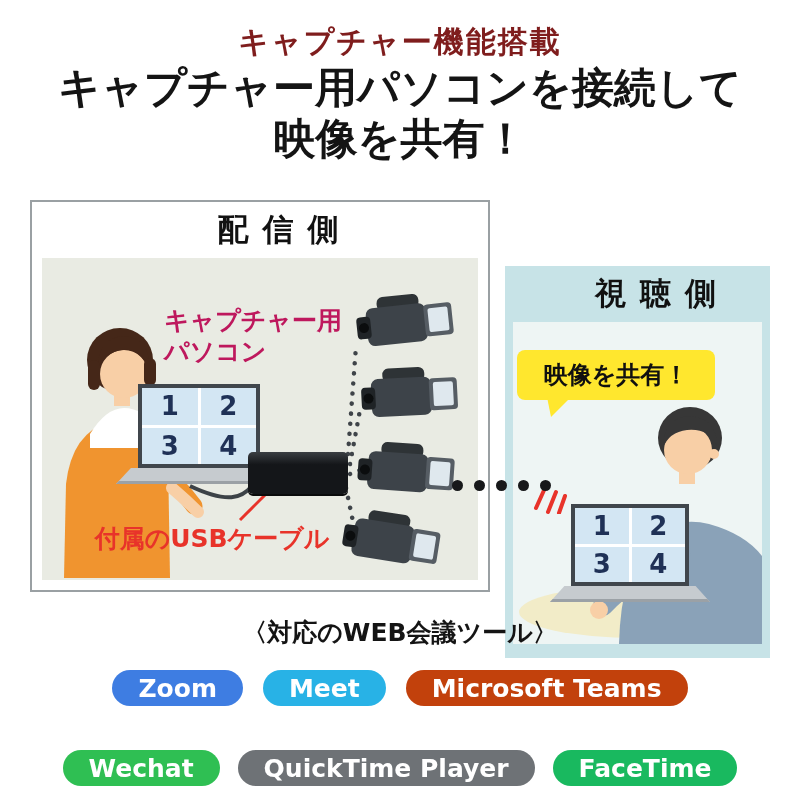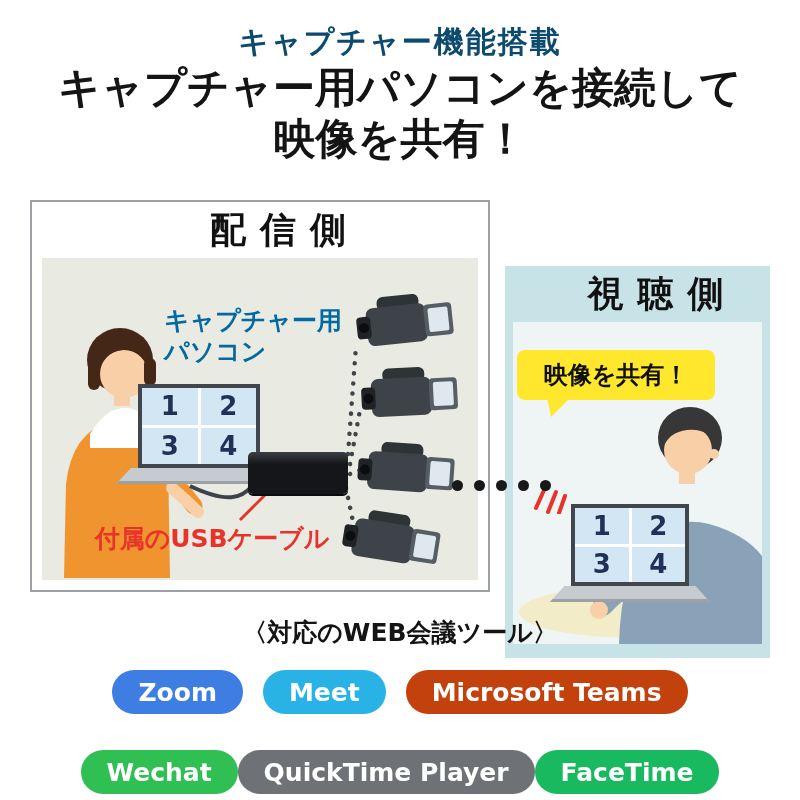--- a/index.html
+++ b/index.html
@@ -1,30 +1,30 @@
 <!DOCTYPE html>
 <html><head>
 <meta charset="utf-8">
 <style>
   * { margin:0; padding:0; box-sizing:border-box; }
   html,body { width:800px; height:800px; }
   body { font-family:"DejaVu Sans","Liberation Sans",sans-serif; background:#fff; }
   .canvas { position:relative; width:800px; height:800px; background:#fff; overflow:hidden; }
 
   .tagline { position:absolute; top:22px; left:0; width:100%; text-align:center;
-             font-size:30px; font-weight:700; color:#0c4a6e; letter-spacing:2px; }
+             font-size:30px; font-weight:700; color:#7f1d1d; letter-spacing:2px; }
   .main-title { position:absolute; top:62px; left:0; width:100%; text-align:center;
                 font-size:42px; font-weight:700; color:#141414; line-height:1.22; }
 
   .panel-left { position:absolute; left:30px; top:200px; width:460px; height:392px;
                 background:#fff; border:2px solid #9aa0a3; }
   .panel-right { position:absolute; left:505px; top:218px; width:265px; height:392px;
                  background:#c7e3e7;margin-top:48px; }
   .panel-title { height:56px; display:flex; align-items:center; justify-content:center;
-                 font-size:36px; font-weight:700; color:#111;
+                 font-size:31px; font-weight:700; color:#111;
                  letter-spacing:14px; text-indent:14px;padding-left:36px; }
   .inner { position:absolute; }
   .inner-left { left:10px; top:56px; width:436px; height:322px; background:#e9ebe3; }
   .inner-right { left:8px; top:56px; width:249px; height:322px; background:#eef5f4; }
 
   .scene-left { position:absolute; left:0; top:0; width:436px; height:322px; }
   .scene-right { position:absolute; left:50px; top:78px; width:199px; height:244px; }
 
   .laptop { position:absolute; }
   .laptop .screen { border:4px solid #40464c; background:#fff; display:grid;
@@ -32,21 +32,21 @@
   .laptop .cell { background:#d3e6f3; display:flex; align-items:center; justify-content:center;
                   font-size:26px; font-weight:700; color:#1f3156; }
   .laptop .kb { height:16px; background:#c6cbcf; clip-path:polygon(9% 0,91% 0,100% 100%,0 100%);
                 border-bottom:3px solid #9ba1a6; }
 
   .capture-box { position:absolute; left:206px; top:194px; width:100px; height:42px;
                  background:linear-gradient(180deg,#3a3e42 0%,#141619 30%);
                  border-radius:5px; box-shadow:0 2px 0 #0a0b0c; }
 
   .label-capture-pc { position:absolute; left:122px; top:48px; font-size:25px; font-weight:700;
-                      color:#0369a1; line-height:1.22; white-space:pre-line; }
+                      color:#be185d; line-height:1.22; white-space:pre-line; }
   .label-usb { position:absolute; left:14px; top:264px; width:312px; text-align:center;
                font-size:25px; font-weight:700; color:#e8332a; }
 
   .bubble { position:absolute; left:4px; top:28px; width:198px; height:50px; background:#ffe72e;
             border-radius:8px; display:flex; align-items:center; justify-content:center;
             font-size:24px; font-weight:700; color:#101010; }
   .bubble::after { content:""; position:absolute; left:30px; bottom:-17px; width:0; height:0;
                    border-top:20px solid #ffe72e; border-right:20px solid transparent;
                    border-left:4px solid transparent; }
 
@@ -54,22 +54,22 @@
                background:#f2ecc8; border-radius:50%; }
   .emphasis { position:absolute; left:18px; top:148px; width:36px; height:44px; }
 
   .dots { position:absolute; left:452px; top:480px; display:flex; gap:11px; }
   .dot { width:11px; height:11px; border-radius:50%; background:#17181a; }
 
   .tools-heading { position:absolute; top:616px; left:0; width:100%; text-align:center;
                    font-size:25px; font-weight:600; color:#141414; }
   .badge-row { position:absolute; left:0; right:0; display:flex; justify-content:center; }
   .row1 { top:670px; gap:20px; }
-  .row2 { top:750px; }
-  .badge { height:44px; border-radius:22px; display:flex; align-items:center;
+  .row2 { top:750px; gap:18px; }
+  .badge { height:36px; border-radius:22px; display:flex; align-items:center;
            padding:0 26px; color:#fff; font-size:25px; font-weight:700; }
 </style>
 </head>
 <body>
 
 <div class="canvas">
 
   <div class="tagline">キャプチャー機能搭載</div>
   <div class="main-title">
     <div>キャプチャー用パソコンを接続して</div>

